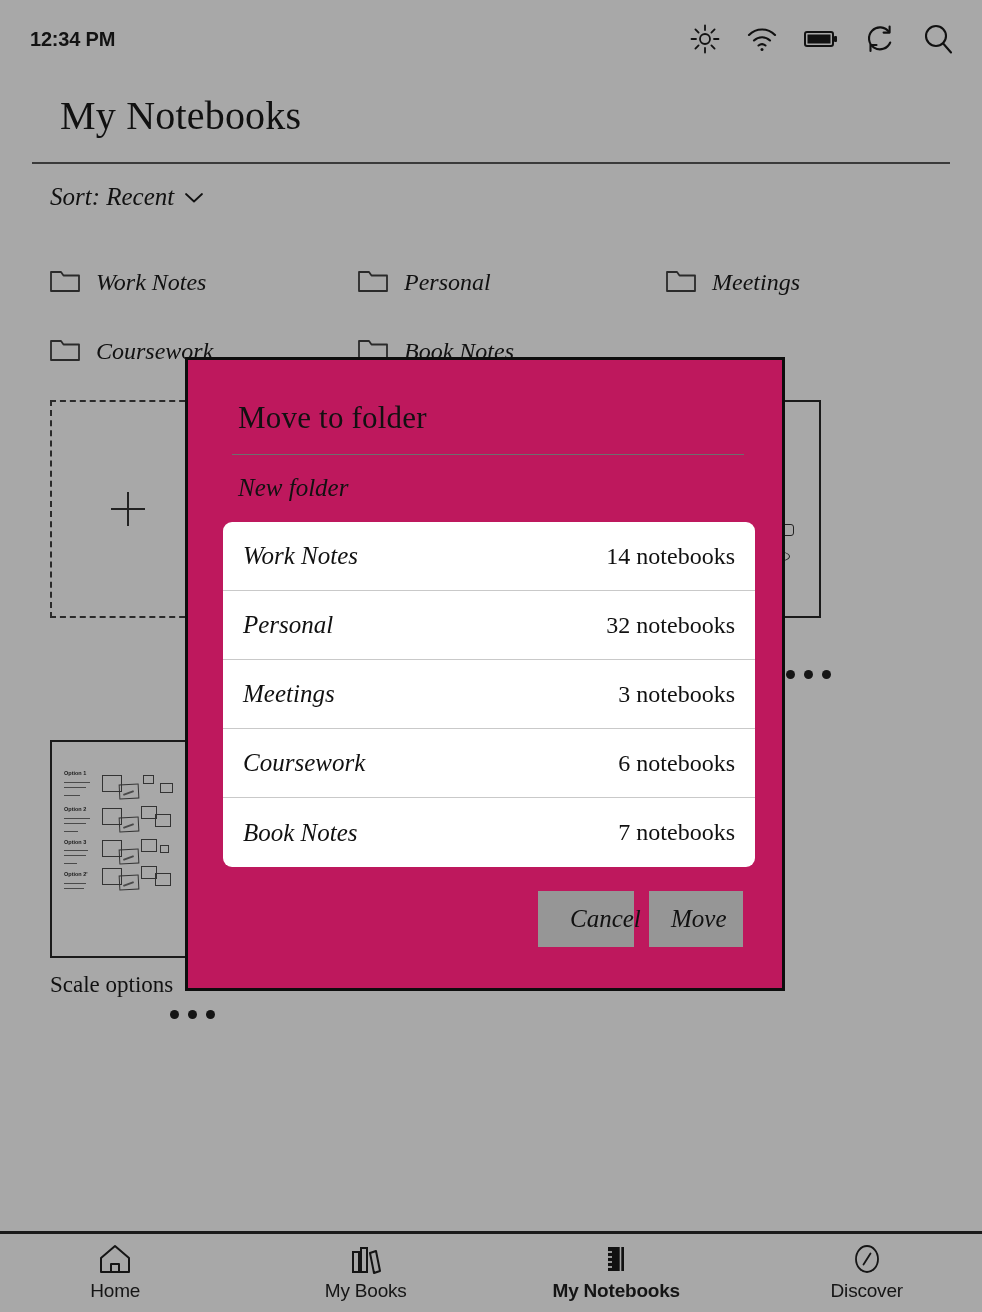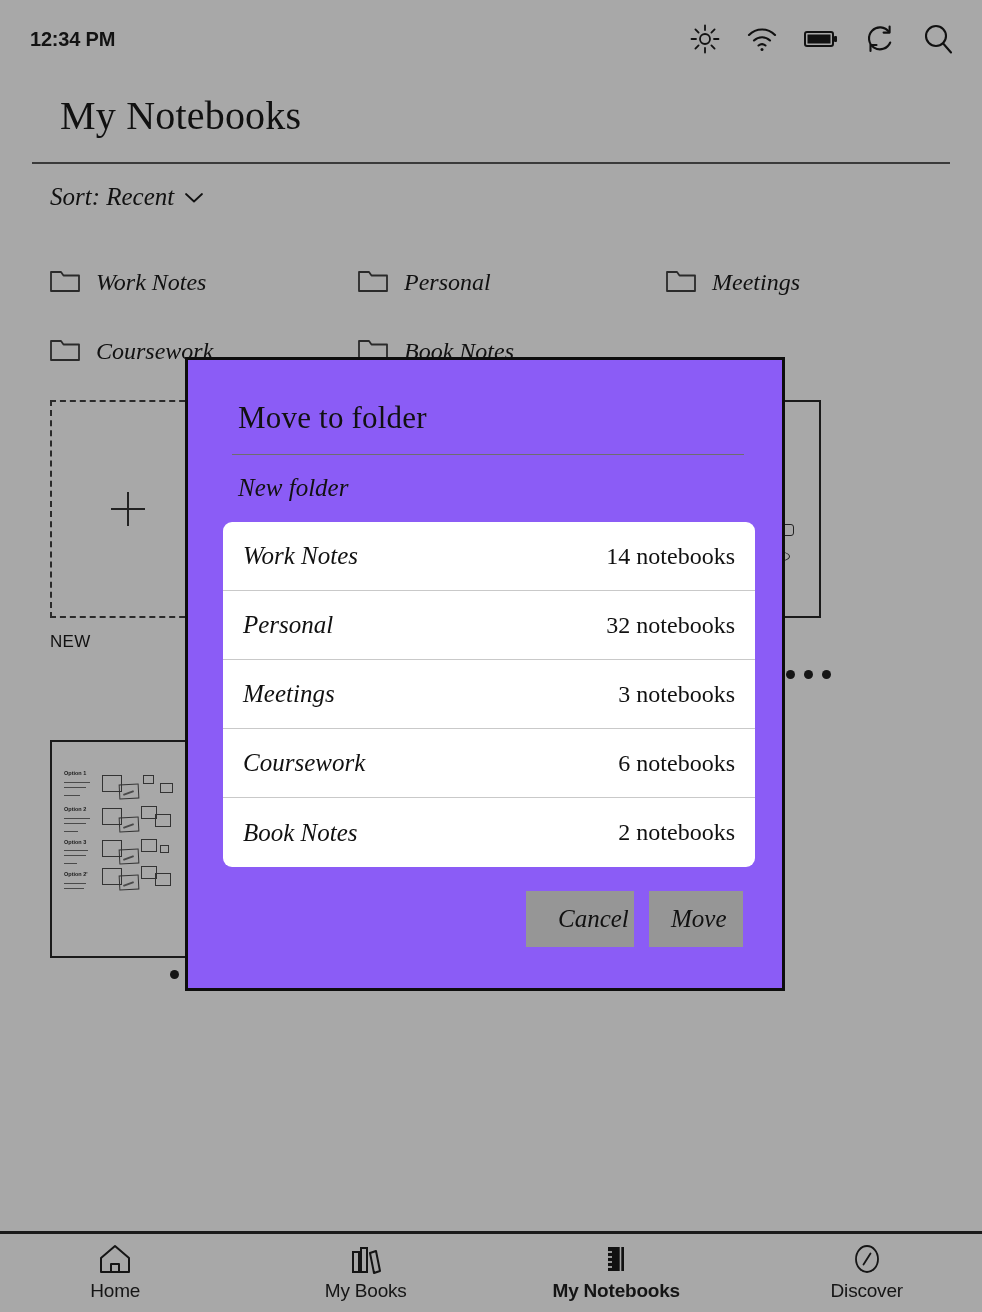--- a/index.html
+++ b/index.html
@@ -211,21 +211,21 @@
     position: absolute;
     inset: 0;
     background: transparent;
   }
   .modal {
     position: absolute;
     left: 185px;
     top: 357px;
     width: 600px;
     height: 634px;
-    background: #8b5cf6;
+    background: #be185d;
     border: 3px solid #0d0d0d;
   }
   .modal-title {
     position: absolute;
     left: 50px;
     top: 40px;
     font-size: 31px;
     color: #111;
     letter-spacing: 0.2px;
   }
@@ -286,21 +286,21 @@
     border: none;
     height: 56px;
     color: #111;
     font-family: "Liberation Serif", serif;
     font-style: italic;
     font-size: 25px;
     cursor: pointer;
     padding: 0 22px;
     border-radius: 0;
   }
-  .mbtn.cancel { width: 108px; padding-left: 32px; }
+  .mbtn.cancel { width: 96px; padding-left: 32px; }
   .mbtn.move   { width: 94px; }
 
   
   .nav-rule {
     position: absolute;
     left: 0; bottom: 78px;
     width: 982px; height: 3px;
     background: #1a1a1a;
   }
   .bottomnav {
@@ -449,21 +449,20 @@
 </div>
 
 <div class="grid">
 
   <div class="grid-row">
 
     <div class="cell">
       <div class="thumb new">
         <span class="plus"></span>
       </div>
-      <div class="card-label small">NEW</div>
     </div>
 
     <div class="cell">
       <div class="thumb"></div>
       <div class="card-label"></div>
     </div>
 
     <div class="cell">
       <div class="thumb">
         <span class="sk-title" style="left:8px; top:14px; font-size:7px;">UX review</span>
@@ -531,20 +530,21 @@
 
         <span class="sk-title" style="left:12px; top:129px; font-size:5.5px;">Option 2'</span>
         <i class="sk-line" style="left:12px; top:141px; width:22px; height:1.1px;"></i>
         <i class="sk-line" style="left:12px; top:146px; width:20px; height:1.1px;"></i>
         <span class="sk-box" style="left:50px; top:126px; width:20px; height:17px;"></span>
         <span class="sk-box" style="left:67px; top:133px; width:20px; height:15px; transform:rotate(-3deg);"></span>
         <i class="sk-line" style="left:71px; top:141px; width:11px; transform:rotate(-20deg);"></i>
         <span class="sk-box" style="left:89px; top:124px; width:16px; height:13px;"></span>
         <span class="sk-box" style="left:103px; top:131px; width:16px; height:13px;"></span>
       </div>
+      <div class="card-label">Scale options</div>
       <div class="dots">
           <i></i>
           <i></i>
           <i></i>
         </div>
     </div>
   </div>
 </div>
 
 <div class="modal-backdrop"></div>
@@ -566,21 +566,21 @@
     <div class="fl-item">
       <span class="fl-name">Meetings</span>
       <span class="fl-count">3 notebooks</span>
     </div>
     <div class="fl-item">
       <span class="fl-name">Coursework</span>
       <span class="fl-count">6 notebooks</span>
     </div>
     <div class="fl-item">
       <span class="fl-name">Book Notes</span>
-      <span class="fl-count">2 notebooks</span>
+      <span class="fl-count">7 notebooks</span>
     </div>
   </div>
 
   <div class="modal-actions">
     <button class="mbtn cancel">Cancel</button>
     <button class="mbtn move">Move</button>
   </div>
 </div>
 
 <div class="nav-rule"></div>

